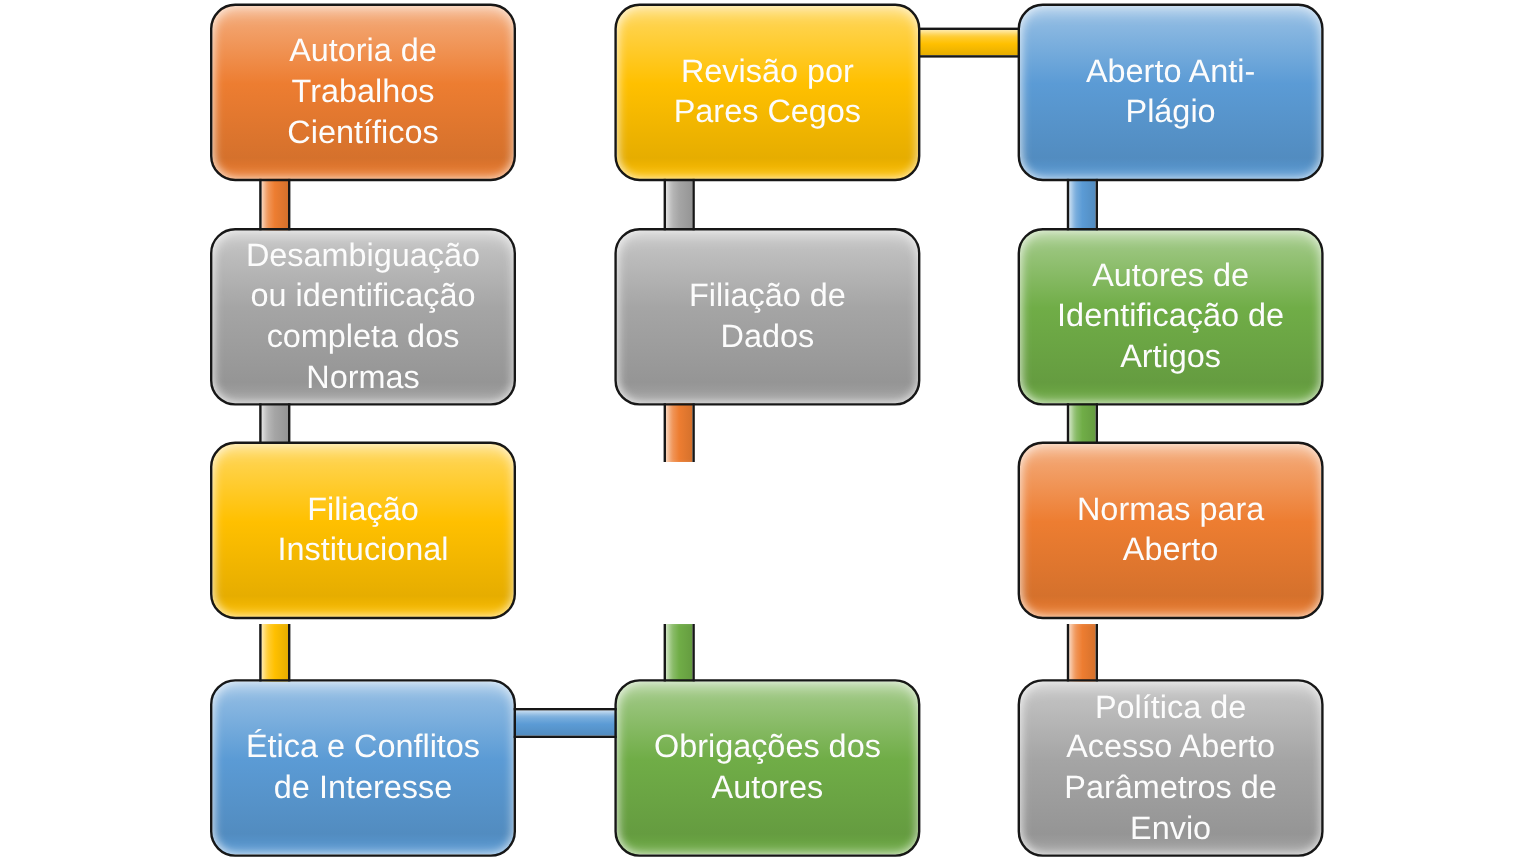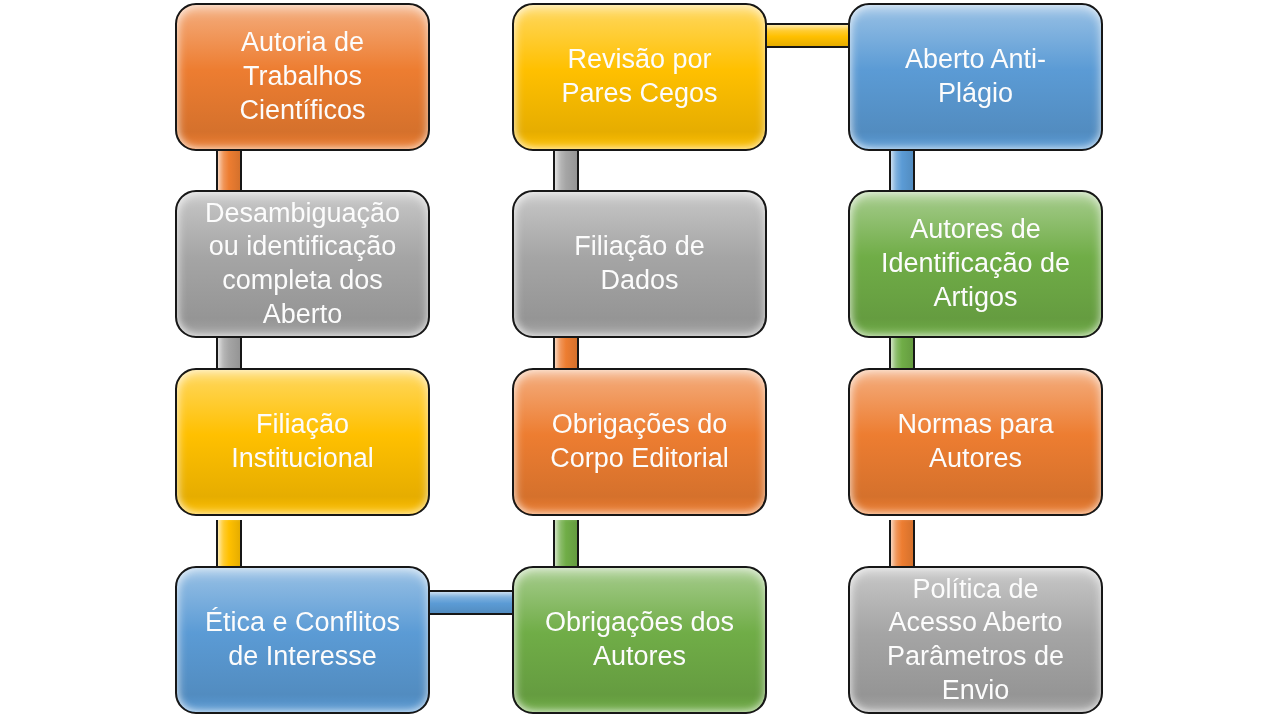--- a/index.html
+++ b/index.html
@@ -70,60 +70,56 @@
 
   <div class="node c1 r1" style="--c: #ED7D31; --cl: rgb(244,174,127); --cd: rgb(213,113,44);">
     <span>Autoria de
 Trabalhos
 Científicos</span>
   </div>
   <div class="node c1 r2" style="--c: #A5A5A5; --cl: rgb(199,199,199); --cd: rgb(149,149,149);">
     <span>Desambiguação
 ou identificação
 completa dos
-Aberto</span>
+Normas</span>
   </div>
   <div class="node c1 r3" style="--c: #FFC000; --cl: rgb(255,216,97); --cd: rgb(230,173,0);">
     <span>Filiação
 Institucional</span>
   </div>
   <div class="node c1 r4" style="--c: #5B9BD5; --cl: rgb(153,193,229); --cd: rgb(82,140,192);">
     <span>Ética e Conflitos
 de Interesse</span>
   </div>
 
   <div class="node c2 r1" style="--c: #FFC000; --cl: rgb(255,216,97); --cd: rgb(230,173,0);">
     <span>Revisão por
 Pares Cegos</span>
   </div>
   <div class="node c2 r2" style="--c: #A5A5A5; --cl: rgb(199,199,199); --cd: rgb(149,149,149);">
     <span>Filiação de
 Dados</span>
   </div>
-  <div class="node c2 r3" style="--c: #ED7D31; --cl: rgb(244,174,127); --cd: rgb(213,113,44);">
-    <span>Obrigações do
-Corpo Editorial</span>
-  </div>
   <div class="node c2 r4" style="--c: #70AD47; --cl: rgb(166,204,141); --cd: rgb(101,156,64);">
     <span>Obrigações dos
 Autores</span>
   </div>
 
   <div class="node c3 r1" style="--c: #5B9BD5; --cl: rgb(153,193,229); --cd: rgb(82,140,192);">
     <span>Aberto Anti-
 Plágio</span>
   </div>
   <div class="node c3 r2" style="--c: #70AD47; --cl: rgb(166,204,141); --cd: rgb(101,156,64);">
     <span>Autores de
 Identificação de
 Artigos</span>
   </div>
   <div class="node c3 r3" style="--c: #ED7D31; --cl: rgb(244,174,127); --cd: rgb(213,113,44);">
     <span>Normas para
-Autores</span>
+Aberto</span>
   </div>
   <div class="node c3 r4" style="--c: #A5A5A5; --cl: rgb(199,199,199); --cd: rgb(149,149,149);">
     <span>Política de
 Acesso Aberto
 Parâmetros de
 Envio</span>
   </div>
 
 </div>
 

